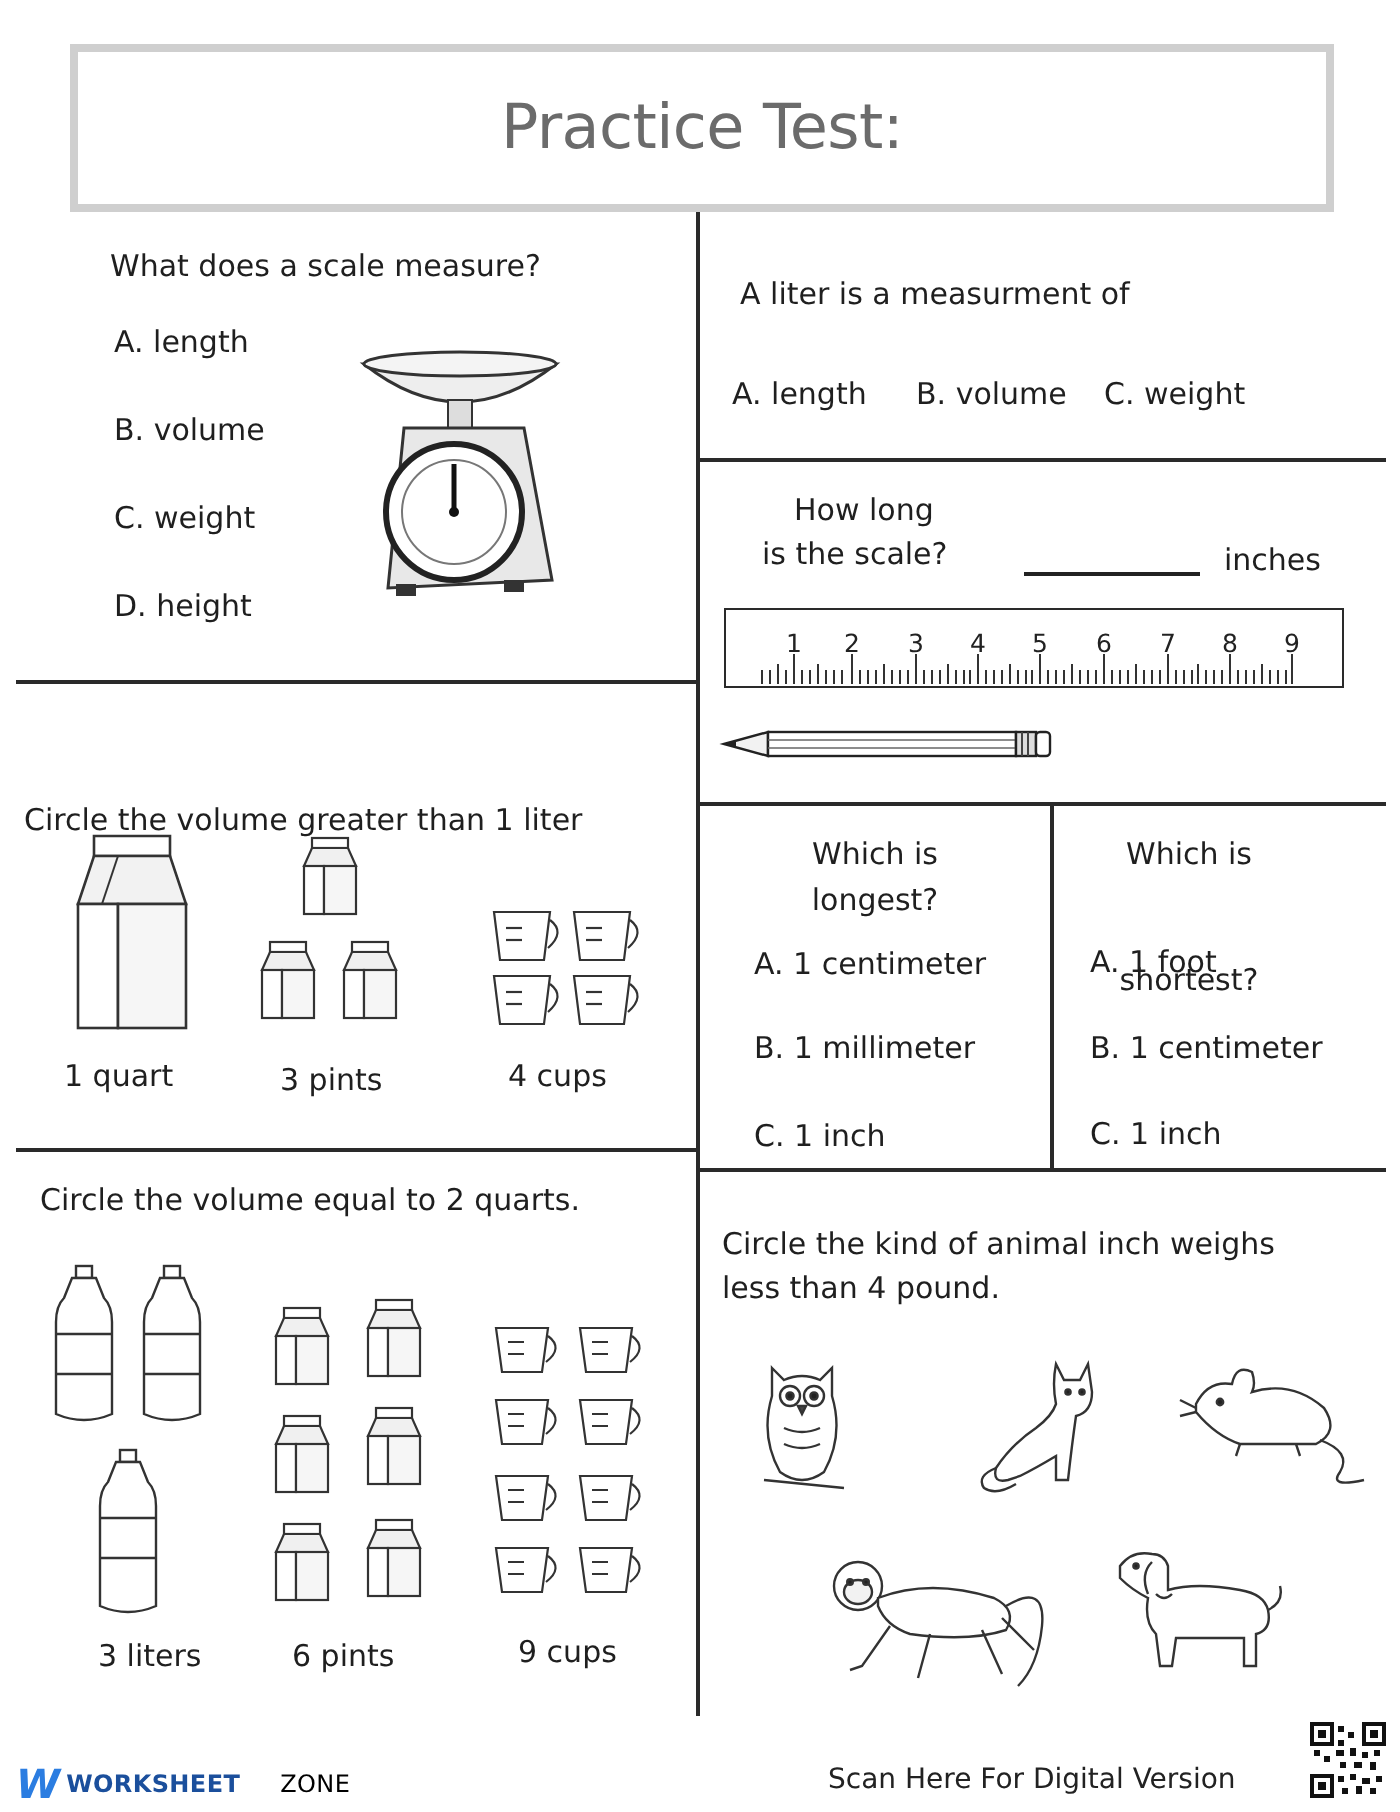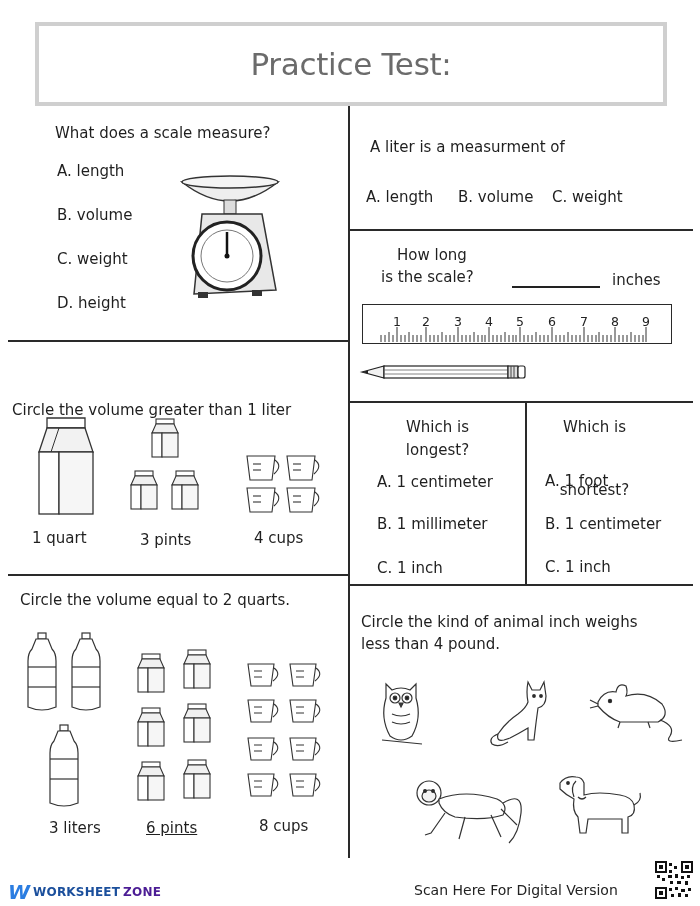--- a/index.html
+++ b/index.html
@@ -26,21 +26,21 @@
     left: 362px; top: 304px; width: 310px; height: 40px;
     border: 1.5px solid #2a2a2a; background: #fff;
   }
   .ruler .num { position: absolute; top: 9px; font-size: 12.5px; color: #222; transform: translateX(-50%); }
 
   .blank-line { left: 512px; top: 286px; width: 88px; height: 1.5px; background: #222; }
 
   .footer-logo { left: 8px; top: 880px; display: flex; align-items: center; }
   .footer-logo .w { font-size: 20px; font-weight: bold; color: #2b7de1; font-style: italic; margin-right: 3px; }
   .footer-logo .brand1 { font-size: 12px; font-weight: bold; color: #1b4f9c; letter-spacing: 0.2px; }
-  .footer-logo .brand2 { font-size: 12px; font-weight: bold; color: #4c1d95; letter-spacing: 0.2px; margin-left: 3px; }
+  .footer-logo .brand2 { font-size: 12px; font-weight: normal; color: #000000; letter-spacing: 0.2px; margin-left: 20px; }
   .scan-text { left: 414px; top: 882px; font-size: 14px; color: #222; }
   .qr { left: 655px; top: 861px; width: 38px; height: 38px; }
   svg { overflow: visible; }
 </style>
 </head>
 <body>
 
 <div class="abs title-box">
   <span class="t1">Practice Test:</span>
 </div>
@@ -302,22 +302,22 @@
       <use href="#mc" x="44" y="4"></use>
     <use href="#mc" x="2" y="40"></use>
       <use href="#mc" x="44" y="40"></use>
     <use href="#mc" x="2" y="78"></use>
       <use href="#mc" x="44" y="78"></use>
     <use href="#mc" x="2" y="114"></use>
       <use href="#mc" x="44" y="114"></use>
   </svg>
 </div>
 <div class="abs txt" style="left:49px; top:819px;">3 liters</div>
-<div class="abs txt" style="left:146px; top:819px;text-decoration:underline;">6 pints</div>
-<div class="abs txt" style="left:259px; top:817px;">8 cups</div>
+<div class="abs txt" style="left:146px; top:819px;">6 pints</div>
+<div class="abs txt" style="left:259px; top:817px;">9 cups</div>
 
 <div class="abs txt" style="left:361px; top:613px;">Circle the kind of animal inch weighs</div>
 <div class="abs txt" style="left:361px; top:635px;">less than 4 pound.</div>
 
 <div class="abs" style="left:378px; top:678px; width:46px; height:70px;">
   <svg width="46" height="70" viewBox="0 0 46 70">
     <g stroke="#333" stroke-width="1.2" fill="#fff">
       <path d="M8 6 L14 12 Q23 8 32 12 L38 6 L38 20 Q44 40 34 58 Q23 66 12 58 Q2 40 8 20 Z"></path>
       <circle cx="17" cy="20" r="5"></circle>
         <circle cx="29" cy="20" r="5"></circle>

